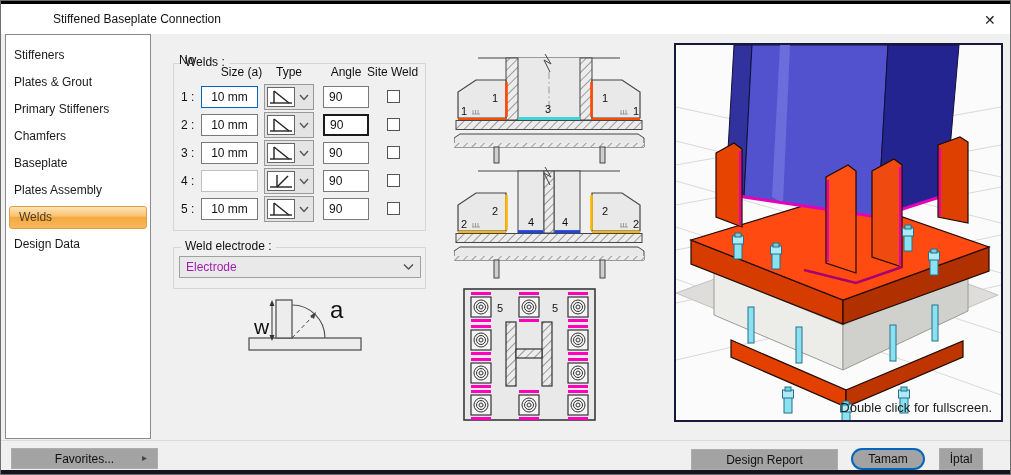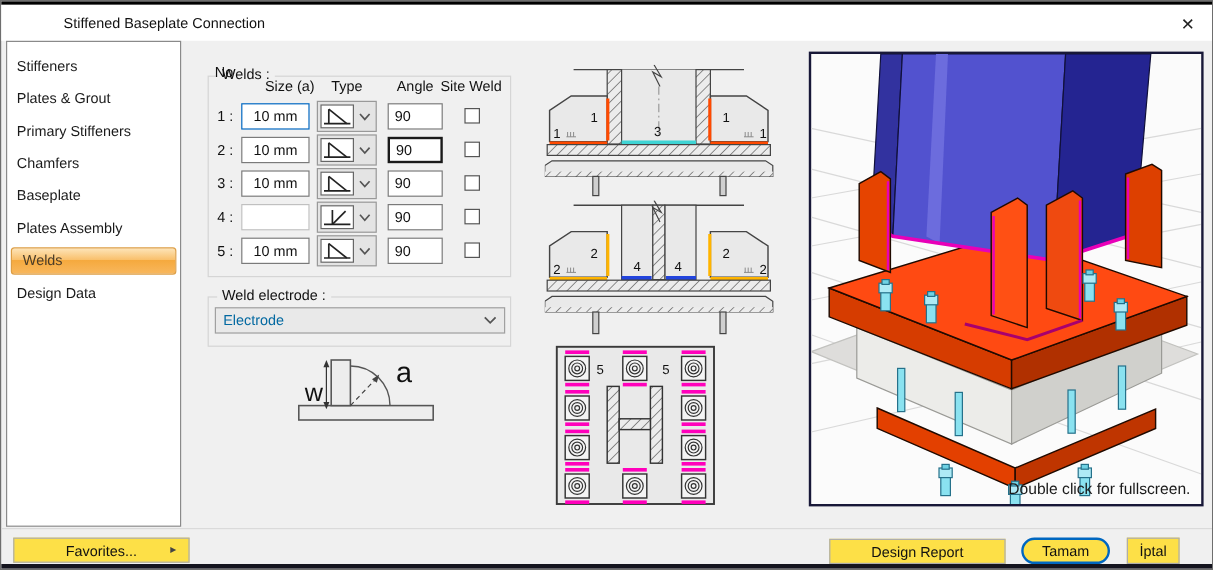--- a/index.html
+++ b/index.html
@@ -29,28 +29,28 @@
   .tinput{position:absolute;border:1px solid #7a7a7a;background:#fff;font:12px "Liberation Sans",sans-serif;color:#111;padding:0 5px;outline:none;}
   .tinput.center{text-align:center;}
   .tinput.focus{border:1px solid #0067c0;}
   .tinput.hard{border:2px solid #1a1a1a;}
   .tinput.dim{border:1px solid #c0c0c0;}
   .combo{position:absolute;width:50px;height:26px;border:1px solid #999;background:#e4e4e4;display:flex;align-items:center;cursor:default;}
   .combo .iconbox{width:28px;height:20px;background:#fff;border:1px solid #666;margin-left:2px;}
   .combo .chev{margin-left:4px;}
   .cb{position:absolute;width:13px;height:13px;background:#fff;border:1px solid #555;}
   .flatcombo{position:absolute;left:178px;top:255px;width:242px;height:22px;border:1px solid #a0a0a0;background:#e9e9e9;
-    display:flex;align-items:center;padding:0 6px;cursor:default;color:#0369a1;}
+    display:flex;align-items:center;padding:0 6px;cursor:default;color:#a21caf;}
   .flatcombo .spacer{flex:1;}
   
   .preview{position:absolute;left:673px;top:42px;width:329px;height:379px;background:#fbfbfb;border:2px solid #181838;overflow:hidden;}
   .preview-caption{position:absolute;right:9px;bottom:5px;font-size:13px;color:#1a1a1a;}
   
   .footline{position:absolute;left:0;top:439px;width:100%;height:1px;background:#dadada;}
-  .btn{position:absolute;height:21px;background:#fde047;border:1px solid #adadad;font:12px "Liberation Sans",sans-serif;color:#111;cursor:pointer;padding:0;}
+  .btn{position:absolute;height:21px;background:#a3a3a3;border:1px solid #adadad;font:12px "Liberation Sans",sans-serif;color:#111;cursor:pointer;padding:0;}
   .btn.default{border:2px solid #0067c0;}
   .fav-arrow{position:absolute;right:10px;top:3px;font-size:10px;color:#444;}
   .taskbar{position:absolute;left:0;bottom:0;width:100%;height:4px;background:#14141e;}
   svg text{font-family:"Liberation Sans",sans-serif;}
 </style>
 </head>
 <body>
 
 <div class="dialog">
 

